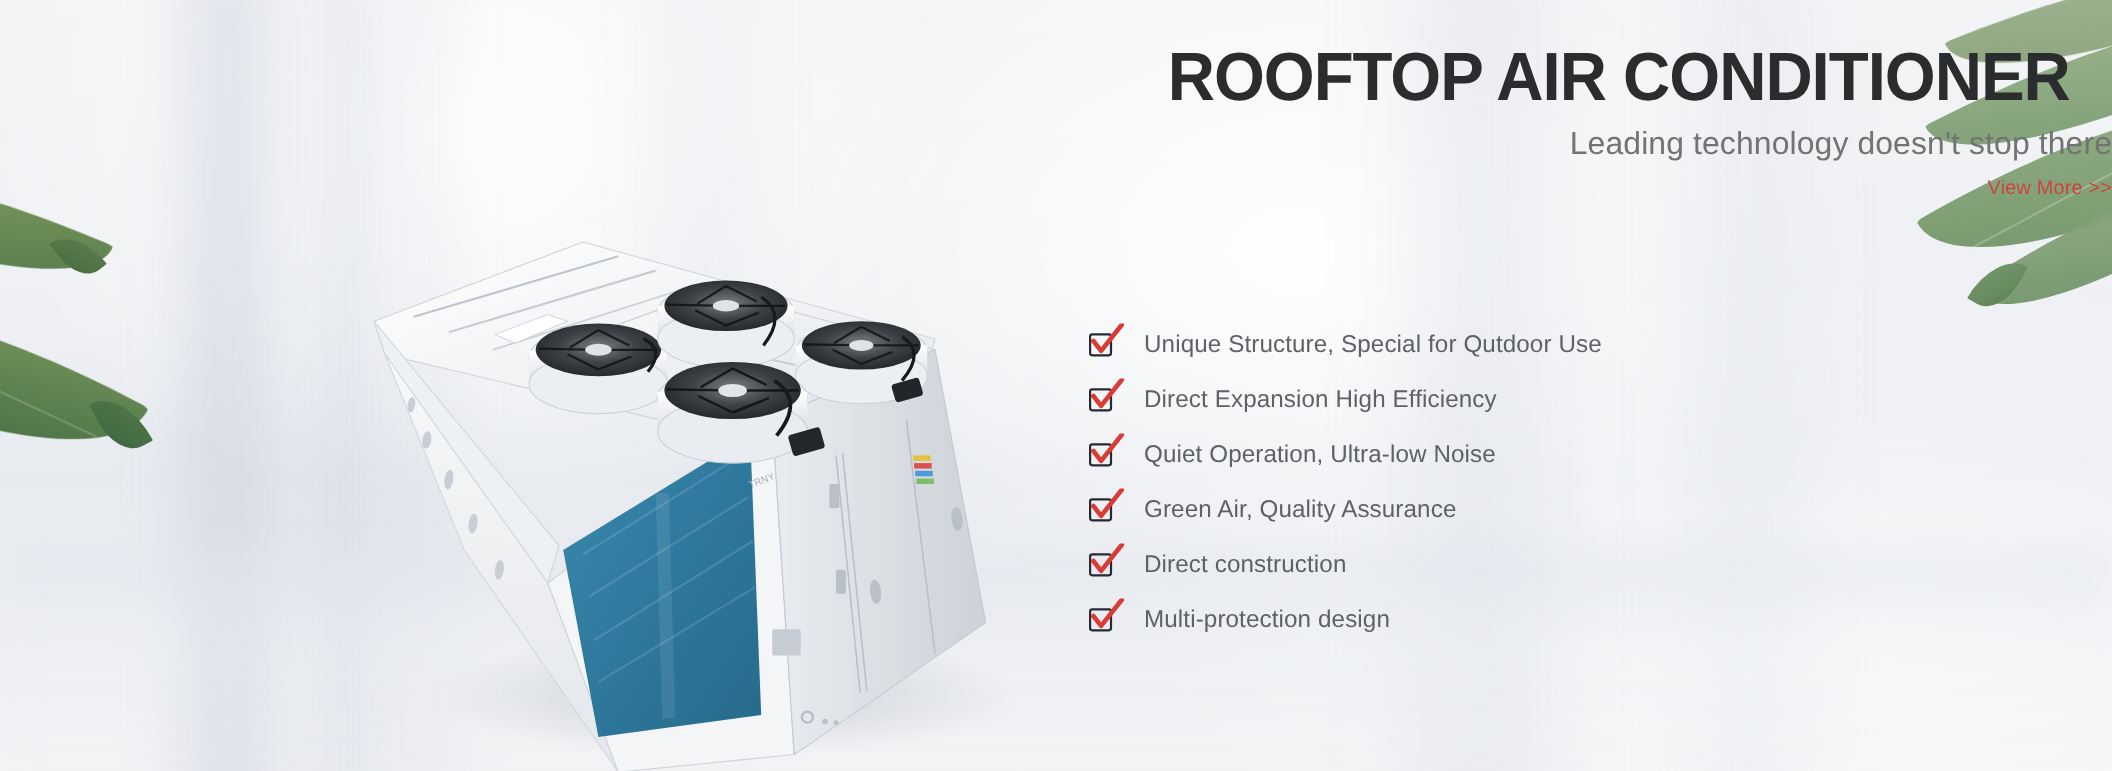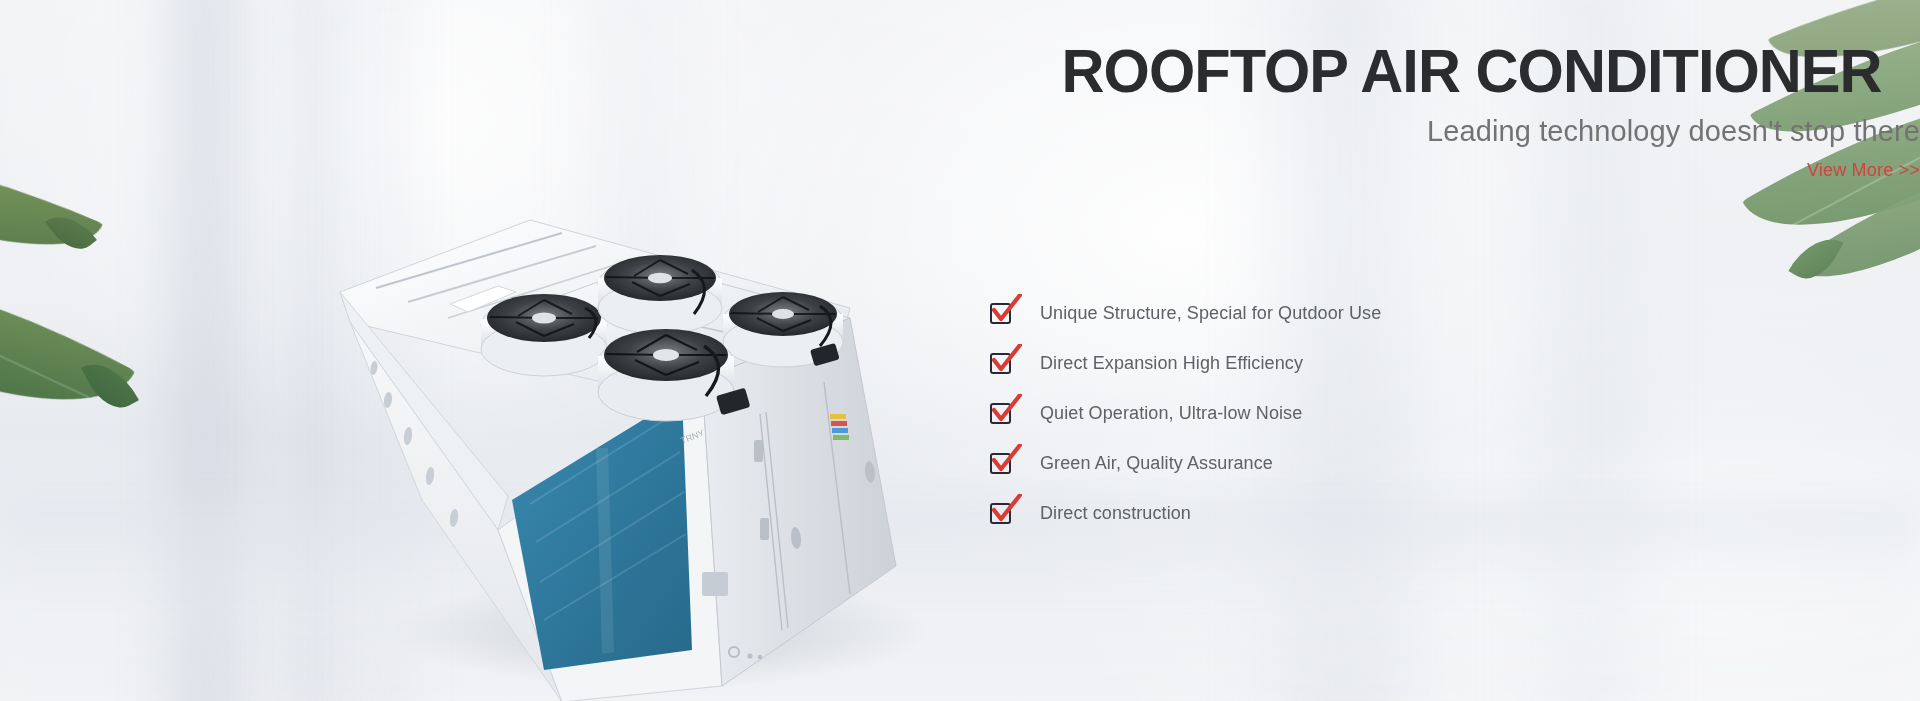--- a/index.html
+++ b/index.html
@@ -195,21 +195,21 @@
     width:21px; height:21px;
     border:2.4px solid #272a33;
     border-radius:3px;
     background:transparent;
   }
   .cb .tick {
     position:absolute; left:-1px; top:-7px;
     width:33px; height:30px;
   }
   .feature-label {
-    font-size:18px;
+    font-size:22px;
     color:#5e6165;
     letter-spacing:.1px;
     white-space:nowrap;
   }
 </style>
 </head>
 <body>
 
 <div id="banner">
 
@@ -445,15 +445,24 @@
     <div class="feature-item">
       <span class="cb">
         <span class="box"></span>
         <svg class="tick" viewBox="0 0 33 30" aria-hidden="true">
           <path d="M5 16 L12 25 L31 1" fill="none" stroke="#d93b35" stroke-width="4.2" stroke-linecap="round" stroke-linejoin="round"></path>
         </svg>
       </span>
       <span class="feature-label">Direct construction</span>
     </div>
 
+    <div class="feature-item">
+      <span class="cb">
+        <span class="box"></span>
+        <svg class="tick" viewBox="0 0 33 30" aria-hidden="true">
+          <path d="M5 16 L12 25 L31 1" fill="none" stroke="#d93b35" stroke-width="4.2" stroke-linecap="round" stroke-linejoin="round"></path>
+        </svg>
+      </span>
+      <span class="feature-label">Multi-protection design</span>
+    </div>
 
   </div>
 </div>
 
 </body></html>

